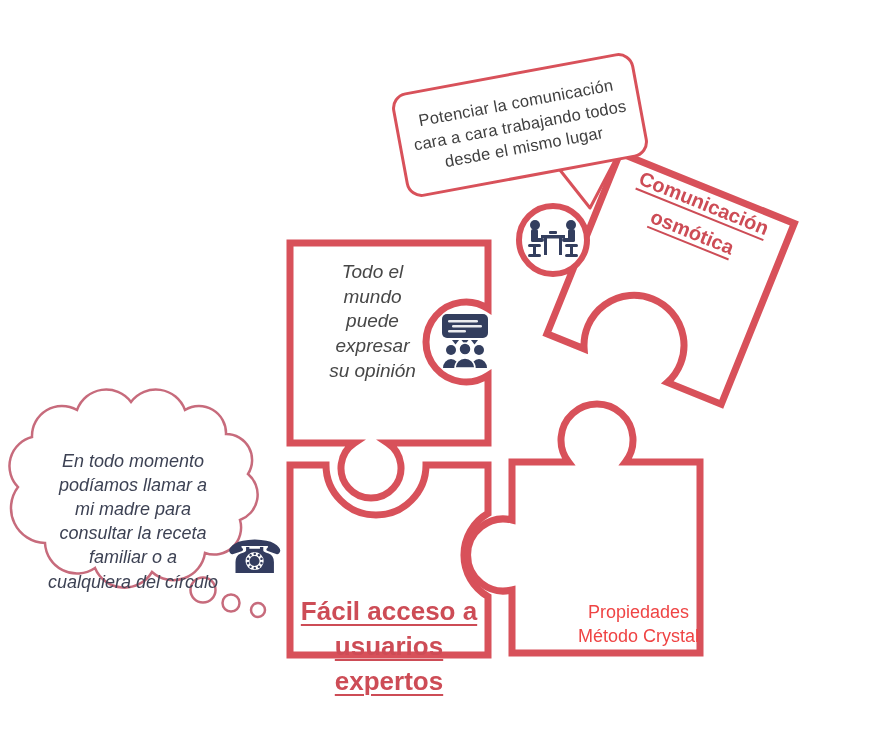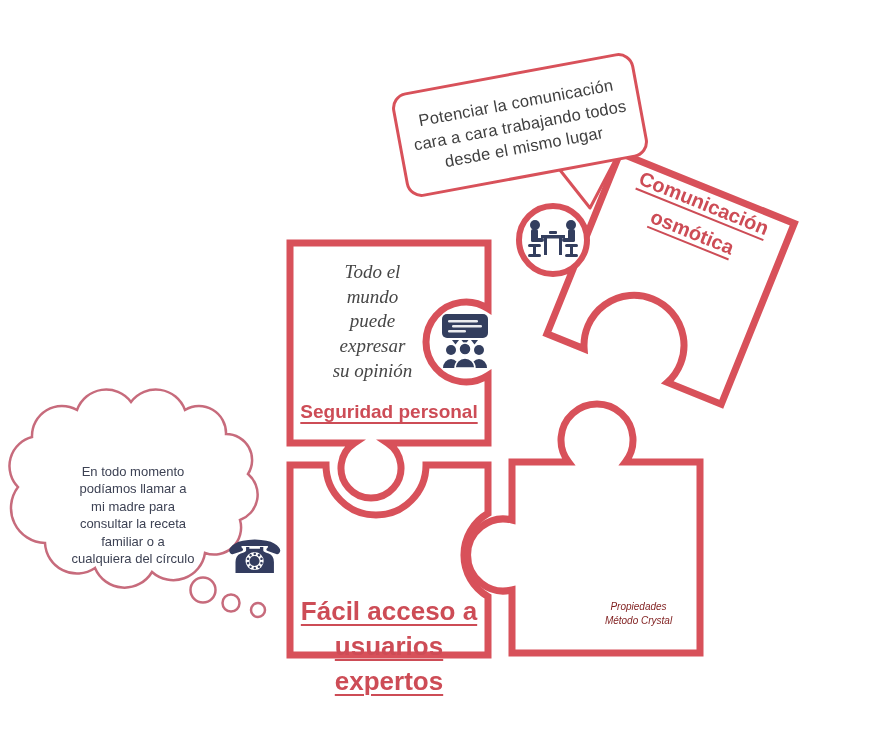--- a/index.html
+++ b/index.html
@@ -10,27 +10,27 @@
   .red-label{color:#cd4c56;font-weight:700;text-decoration:underline;
              text-decoration-thickness:1.5px;text-underline-offset:4px;}
   .italic-quote{font-style:italic;color:#474747;}
   .bubble{position:absolute;left:397px;top:72px;width:240px;height:100px;
           background:#fff;border:3px solid #d8515a;border-radius:16px;
           transform:rotate(-10.5deg);display:flex;align-items:center;justify-content:center;}
   .bubble-inner{font-size:16.5px;font-weight:500;color:#3f3f3f;line-height:1.38;
           text-align:center;white-space:pre-line;letter-spacing:.2px;}
   .osmotic-label{left:598px;top:178px;width:200px;height:80px;transform:rotate(22deg);
           font-size:20px;line-height:1.55;display:flex;align-items:center;justify-content:center;}
-  .quote1{left:300px;top:260px;width:145px;font-size:19px;line-height:1.3;font-family:Liberation Serif, serif;}
+  .quote1{left:300px;top:260px;width:145px;font-size:19px;line-height:1.3;}
   .seguridad{left:292px;top:401px;width:194px;font-size:19px;}
-  .cloud-text{left:35px;top:463px;width:196px;font-size:13px;line-height:1.34;
-          color:#3d4254;}
+  .cloud-text{left:35px;top:449px;width:196px;font-size:18px;line-height:1.34;
+          font-style:italic;color:#3d4254;}
   .facil{left:292px;top:594px;width:194px;font-size:26px;line-height:1.35;}
-  .propiedades{left:556px;top:600px;width:165px;font-size:10px;line-height:1.35;
-          font-style:italic;color:#7f1d1d;}
+  .propiedades{left:556px;top:600px;width:165px;font-size:18px;line-height:1.35;
+          color:#ef4444;}
   .phone{position:absolute;left:226px;top:534px;font-size:46px;line-height:1;
           color:#333c5f;font-family:"DejaVu Sans",sans-serif;}
 </style>
 </head>
 <body>
 
 <div class="stage">
 
   <svg class="underlay" width="887" height="753" viewBox="0 0 887 753">
 
@@ -108,21 +108,20 @@
 
   <div class="txt red-label osmotic-label">Comunicación
 osmótica</div>
 
   <div class="txt italic-quote quote1">Todo el
 mundo
 puede
 expresar
 su opinión</div>
 
-  <div class="txt red-label seguridad">Seguridad personal</div>
 
   <div class="txt cloud-text">En todo momento
 podíamos llamar a
 mi madre para
 consultar la receta
 familiar o a
 cualquiera del círculo</div>
 
   <div class="phone">☎</div>
 

